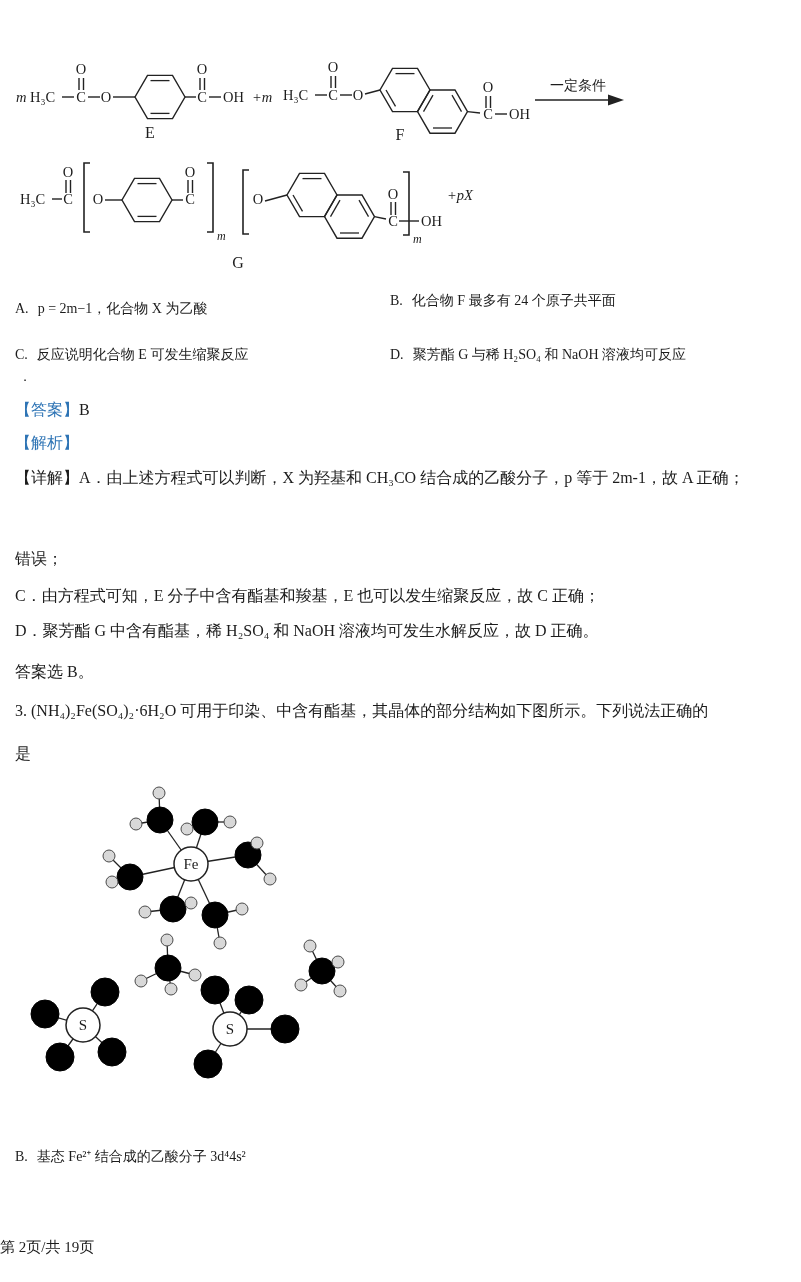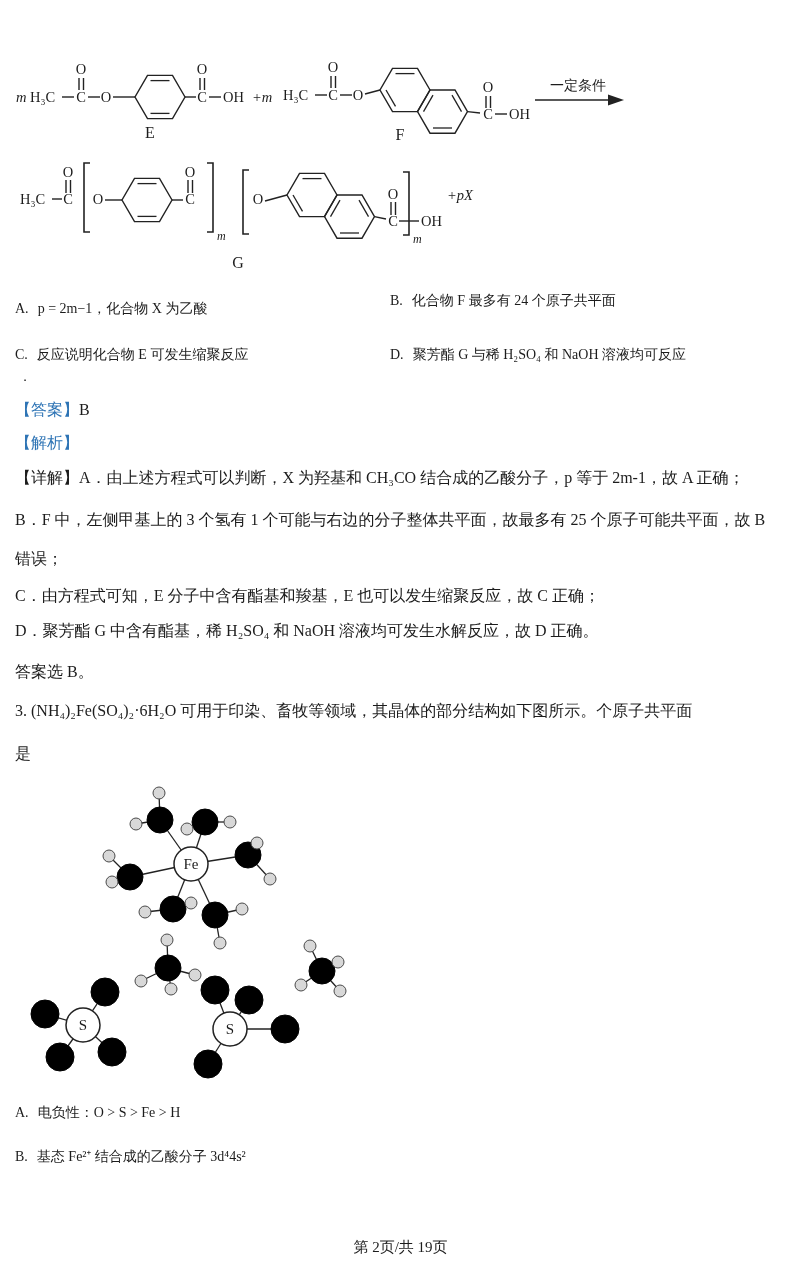--- a/index.html
+++ b/index.html
@@ -153,29 +153,28 @@
   <div class="abs stray" style="left:18px;top:368px">．</div>
 
   <div class="abs bodyline" style="left:15px;top:400px">
     <span class="accent">【答案】</span><span>B</span>
   </div>
   <div class="abs bodyline" style="left:15px;top:433px">
     <span class="accent">【解析】</span>
   </div>
 
   <div class="abs bodyline" style="left:15px;top:468px">【详解】A．由上述方程式可以判断，X 为羟基和 CH₃CO 结合成的乙酸分子，p 等于 2m-1，故 A 正确；</div>
-  <div class="abs bodyline" style="left:15px;top:510px">B．F 中，左侧甲基上的 3 个氢有 1 个可能与右边的分子整体共平面，故最多有 25 个原子可能共平面，故 B</div>
   <div class="abs bodyline" style="left:15px;top:549px">错误；</div>
   <div class="abs bodyline" style="left:15px;top:621px">D．聚芳酯 G 中含有酯基，稀 H₂SO₄ 和 NaOH 溶液均可发生水解反应，故 D 正确。</div>
   <div class="abs bodyline" style="left:15px;top:586px">C．由方程式可知，E 分子中含有酯基和羧基，E 也可以发生缩聚反应，故 C 正确；</div>
   <div class="abs bodyline" style="left:15px;top:662px">答案选 B。</div>
 
   <div class="abs bodyline" style="left:15px;top:701px">
     <span>3.</span>
-    <span>(NH₄)₂Fe(SO₄)₂·6H₂O 可用于印染、畜牧等领域，其晶体的部分结构如下图所示。个原子共平面</span>
+    <span>(NH₄)₂Fe(SO₄)₂·6H₂O 可用于印染、中含有酯基，其晶体的部分结构如下图所示。下列说法正确的</span>
   </div>
   <div class="abs bodyline" style="left:15px;top:744px">是</div>
 
   <svg class="abs" style="left:20px;top:762px" width="400" height="340" viewBox="0 0 400 340">
 
     <g>
 
       <line class="bond-thin" x1="171" y1="102" x2="140" y2="58"></line>
       <line class="bond-thin" x1="171" y1="102" x2="185" y2="60"></line>
       <line class="bond-thin" x1="171" y1="102" x2="228" y2="93"></line>
@@ -264,22 +263,19 @@
       <line class="bond-thin" x1="210" y1="267" x2="188" y2="302"></line>
       <circle class="atomO" cx="195" cy="228" r="14"></circle>
       <circle class="atomO" cx="229" cy="238" r="14"></circle>
       <circle class="atomO" cx="265" cy="267" r="14"></circle>
       <circle class="atomO" cx="188" cy="302" r="14"></circle>
       <circle class="atomC" cx="210" cy="267" r="17"></circle>
       <text class="fig-label" x="210" y="272" text-anchor="middle">S</text>
     </g>
   </svg>
 
-  <div class="abs opt" style="left:15px;top:1104px">
-    <span class="lbl">A.</span><span>电负性：O &gt; S &gt; Fe &gt; H</span>
-  </div>
   <div class="abs opt" style="left:15px;top:1146px">
     <span class="lbl">B.</span><span>基态 Fe²⁺ 结合成的乙酸分子 3d⁴4s²</span>
   </div>
 
-  <div class="abs footer" style="left:0;top:1238px;width:801px;text-align:center">第 2页/共 19页</div>
+  <div class="abs footer" style="left:0;top:1238px;width:801px;">第 2页/共 19页</div>
 
 </div>
 
 </body></html>

